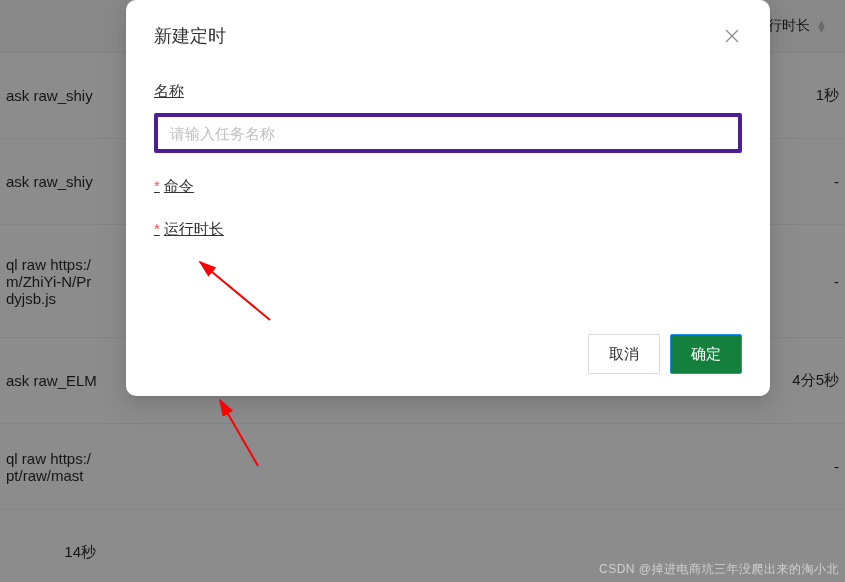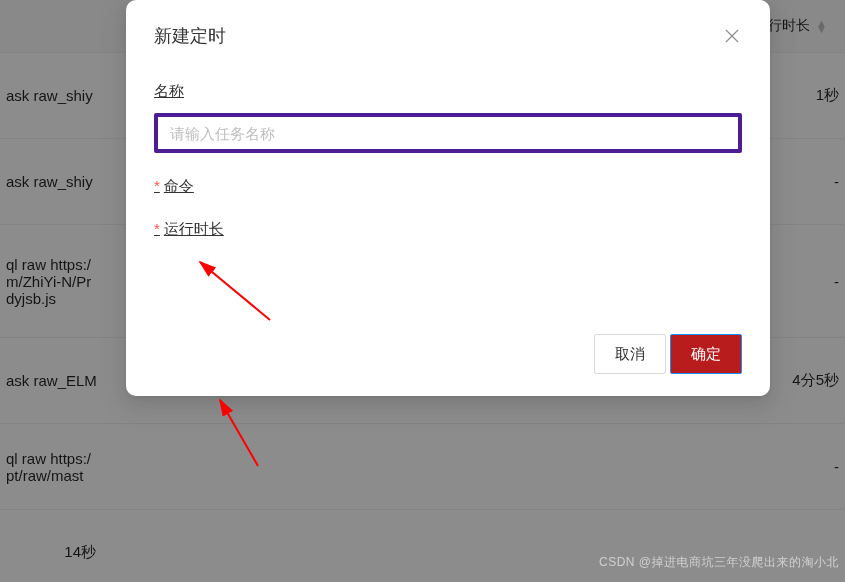--- a/index.html
+++ b/index.html
@@ -92,43 +92,43 @@
   padding: 0 12px;
   font-size: 15px;
   color: rgba(0,0,0,0.85);
   outline: none;
 }
 .form-input::placeholder { color: #bfbfbf; }
 .modal-footer {
   padding: 12px 28px 22px;
   display: flex;
   justify-content: flex-end;
-  gap: 4px;
+  gap: 10px;
 }
 .btn {
   height: 40px;
   padding: 0 20px;
   border-radius: 2px;
   font-size: 15px;
   cursor: pointer;
   border: 1px solid #d9d9d9;
   background: #fff;
   color: rgba(0,0,0,0.85);
   display: flex; align-items: center;
 }
 .btn-primary {
-  background: #b91c1c;
+  background: #15803d;
   border-color: #1890ff;
   color: #fff;
 }
 .arrows { position: absolute; inset: 0; pointer-events: none; }
 .watermark {
   position: absolute;
   right: 6px;
-  bottom: 11px;
+  bottom: 4px;
   font-size: 12px;
   color: #d0d0d0;
   letter-spacing: 0.5px;
 }
 </style>
 </head>
 <body>
 
 <div class="bg-table">
   <div class="bg-header">

